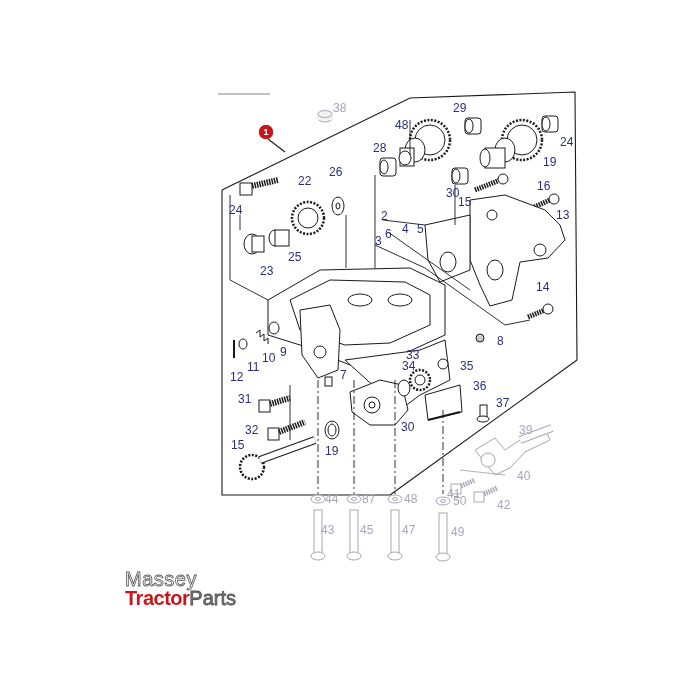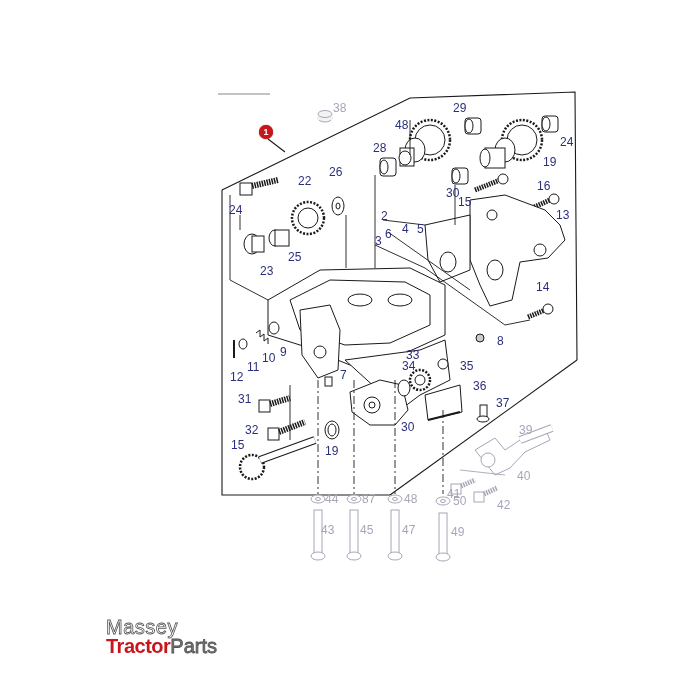--- a/index.html
+++ b/index.html
@@ -2,21 +2,21 @@
 <html><head>
 <meta charset="utf-8">
 <style>
   html, body { margin:0; padding:0; background:#ffffff; }
   body { width:700px; height:700px; position:relative; overflow:hidden; font-family:"Liberation Sans", sans-serif; }
   #stage { position:absolute; left:0; top:0; width:700px; height:700px; }
   svg { position:absolute; left:0; top:0; }
   .lbl { position:absolute; font-family:Liberation Sans, sans-serif; font-size:12px; line-height:11px; color:#2b2f7a; white-space:nowrap; }
   .lbl.grey { color:#a6a6b8; }
   .callout-1 { position:absolute; left:259px; top:125px; width:14px; height:14px; border-radius:50%; background:#c8161d; color:#fff; font-size:9px; font-weight:bold; line-height:14px; text-align:center; font-family:"Liberation Sans", sans-serif; box-shadow:0 0 1px #7a0a0e; }
-  .logo { position:absolute; left:106px; top:570px;margin-top:48px; }
+  .logo { position:absolute; left:125px; top:570px; }
   .logo-top { font-family:"Liberation Sans", sans-serif; font-size:20px; line-height:18px; color:#fff; -webkit-text-stroke:0.8px #555; letter-spacing:0.5px; }
   .logo-bottom { font-family:"Liberation Sans", sans-serif; font-size:20px; line-height:20px; }
   .logo-tractor { color:#c8161d; font-weight:bold; letter-spacing:-0.5px; }
   .logo-parts { color:#737373; -webkit-text-stroke:0.8px #555; }
 </style>
 </head>
 <body>
 
 <div id="stage">
 

